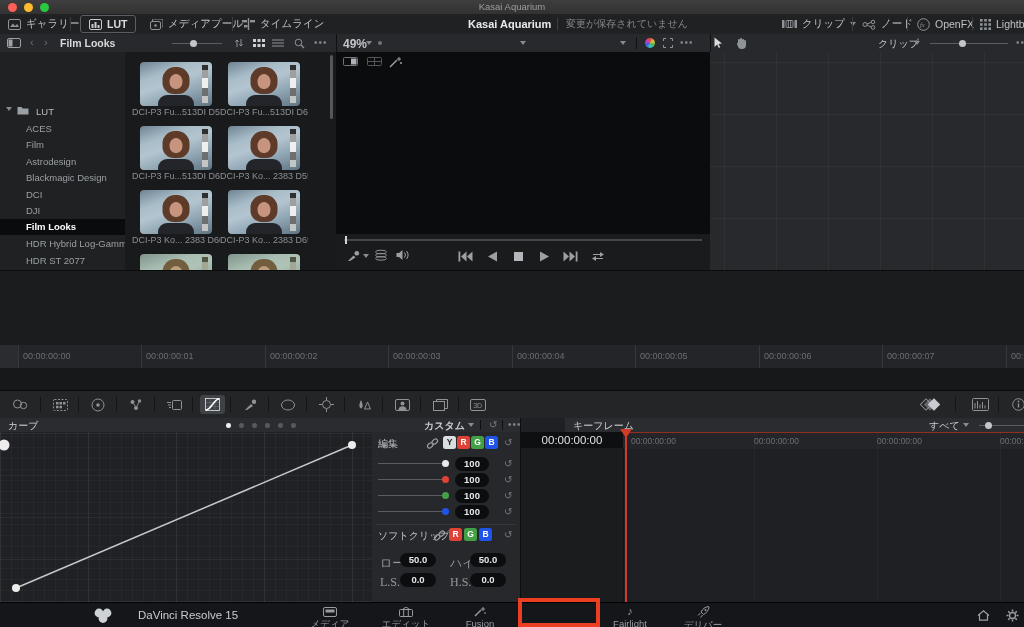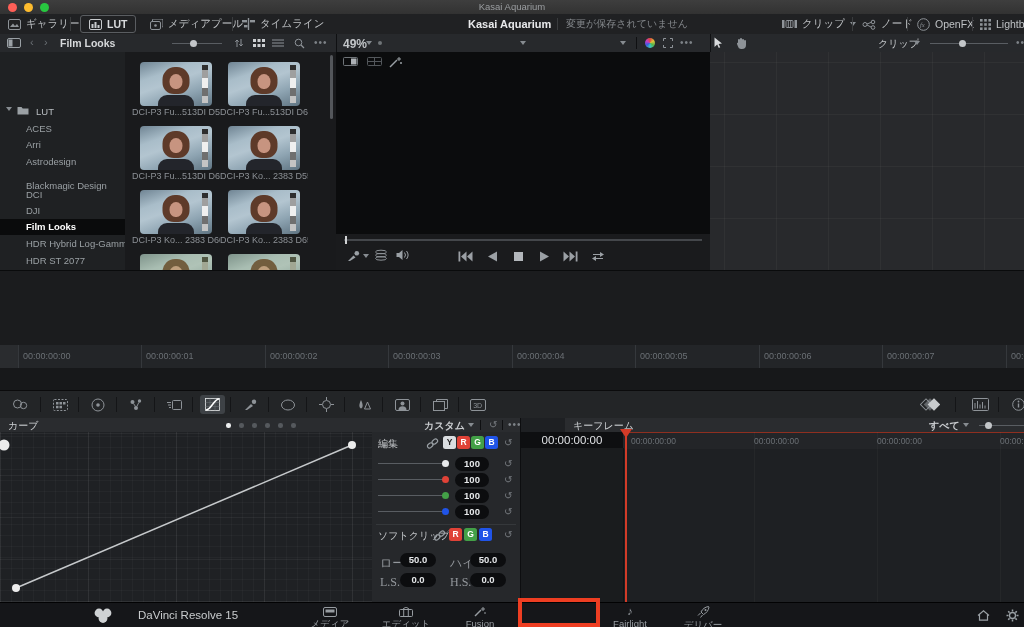--- a/index.html
+++ b/index.html
@@ -261,23 +261,23 @@
   </div>
 
   <div class="abs sidebar">
     <div class="abs" style="left:6px;top:55px;width:0;height:0;border-top:4px solid #878c91;border-left:3.5px solid transparent;border-right:3.5px solid transparent;"></div>
     <svg class="abs" style="left:17px;top:54px;" width="12" height="9" viewBox="0 0 12 9">
         <path d="M0.5 1 h4 l1.2 1.5 H11.5 v6 H0.5 z" fill="#9aa0a4"></path>
       </svg>
     <div class="sbitem nw" style="left:36px;top:54px;color:#b9bec2;">LUT</div>
 
     <div class="sbitem nw" style="top:71px;">ACES</div>
-    <div class="sbitem nw" style="top:87px;">Arri</div>
+    <div class="sbitem nw" style="top:87px;">Film</div>
     <div class="sbitem nw" style="top:104px;">Astrodesign</div>
-    <div class="sbitem nw" style="top:128px;">Blackmagic Design</div>
+    <div class="sbitem nw" style="top:120px;">Blackmagic Design</div>
     <div class="sbitem nw" style="top:137px;">DCI</div>
     <div class="sbitem nw" style="top:153px;">DJI</div>
     <div class="sbsel">
       <div class="sbitem nw" style="top:2px;color:#ffffff;font-weight:bold;">Film Looks</div>
     </div>
     <div class="sbitem nw" style="top:186px;">HDR Hybrid Log-Gamma</div>
     <div class="sbitem nw" style="top:203px;">HDR ST 2077</div>
 
   </div>
 
@@ -684,21 +684,21 @@
   <div class="vbox" style="left:470px;top:553px;width:36px;">50.0</div>
 
   <div class="flabel nw" style="left:380px;top:575px;">L.S.</div>
   <div class="vbox" style="left:400px;top:573px;width:36px;">0.0</div>
   <div class="flabel nw" style="left:450px;top:575px;">H.S.</div>
   <div class="vbox" style="left:470px;top:573px;width:36px;">0.0</div>
 
   <div class="abs kfpanel">
     <div class="kfheader">
       <div class="abs nw" style="left:8px;top:1px;color:#ced1d4;">キーフレーム</div>
-      <div class="abs nw" style="left:364px;top:1px;color:#c8cbce;font-weight:bold;">すべて</div>
+      <div class="abs nw" style="left:364px;top:1px;color:#c8cbce;font-weight:normal;">すべて</div>
       <span class="caret abs" style="left:398px;top:5px;"></span>
       <div class="track" style="left:414px;top:7px;width:80px;"></div>
       <div class="knob" style="left:420px;top:4px;"></div>
       <div class="abs dots3" style="left:498px;top:1px;">••</div>
     </div>
 
     <div class="kftc nw">00:00:00:00</div>
     <div class="kfruler">
       <div class="kfruletick nw" style="left:8px;">00:00:00:00</div>
       <div class="kfruletick nw" style="left:131px;">00:00:00:00</div>

